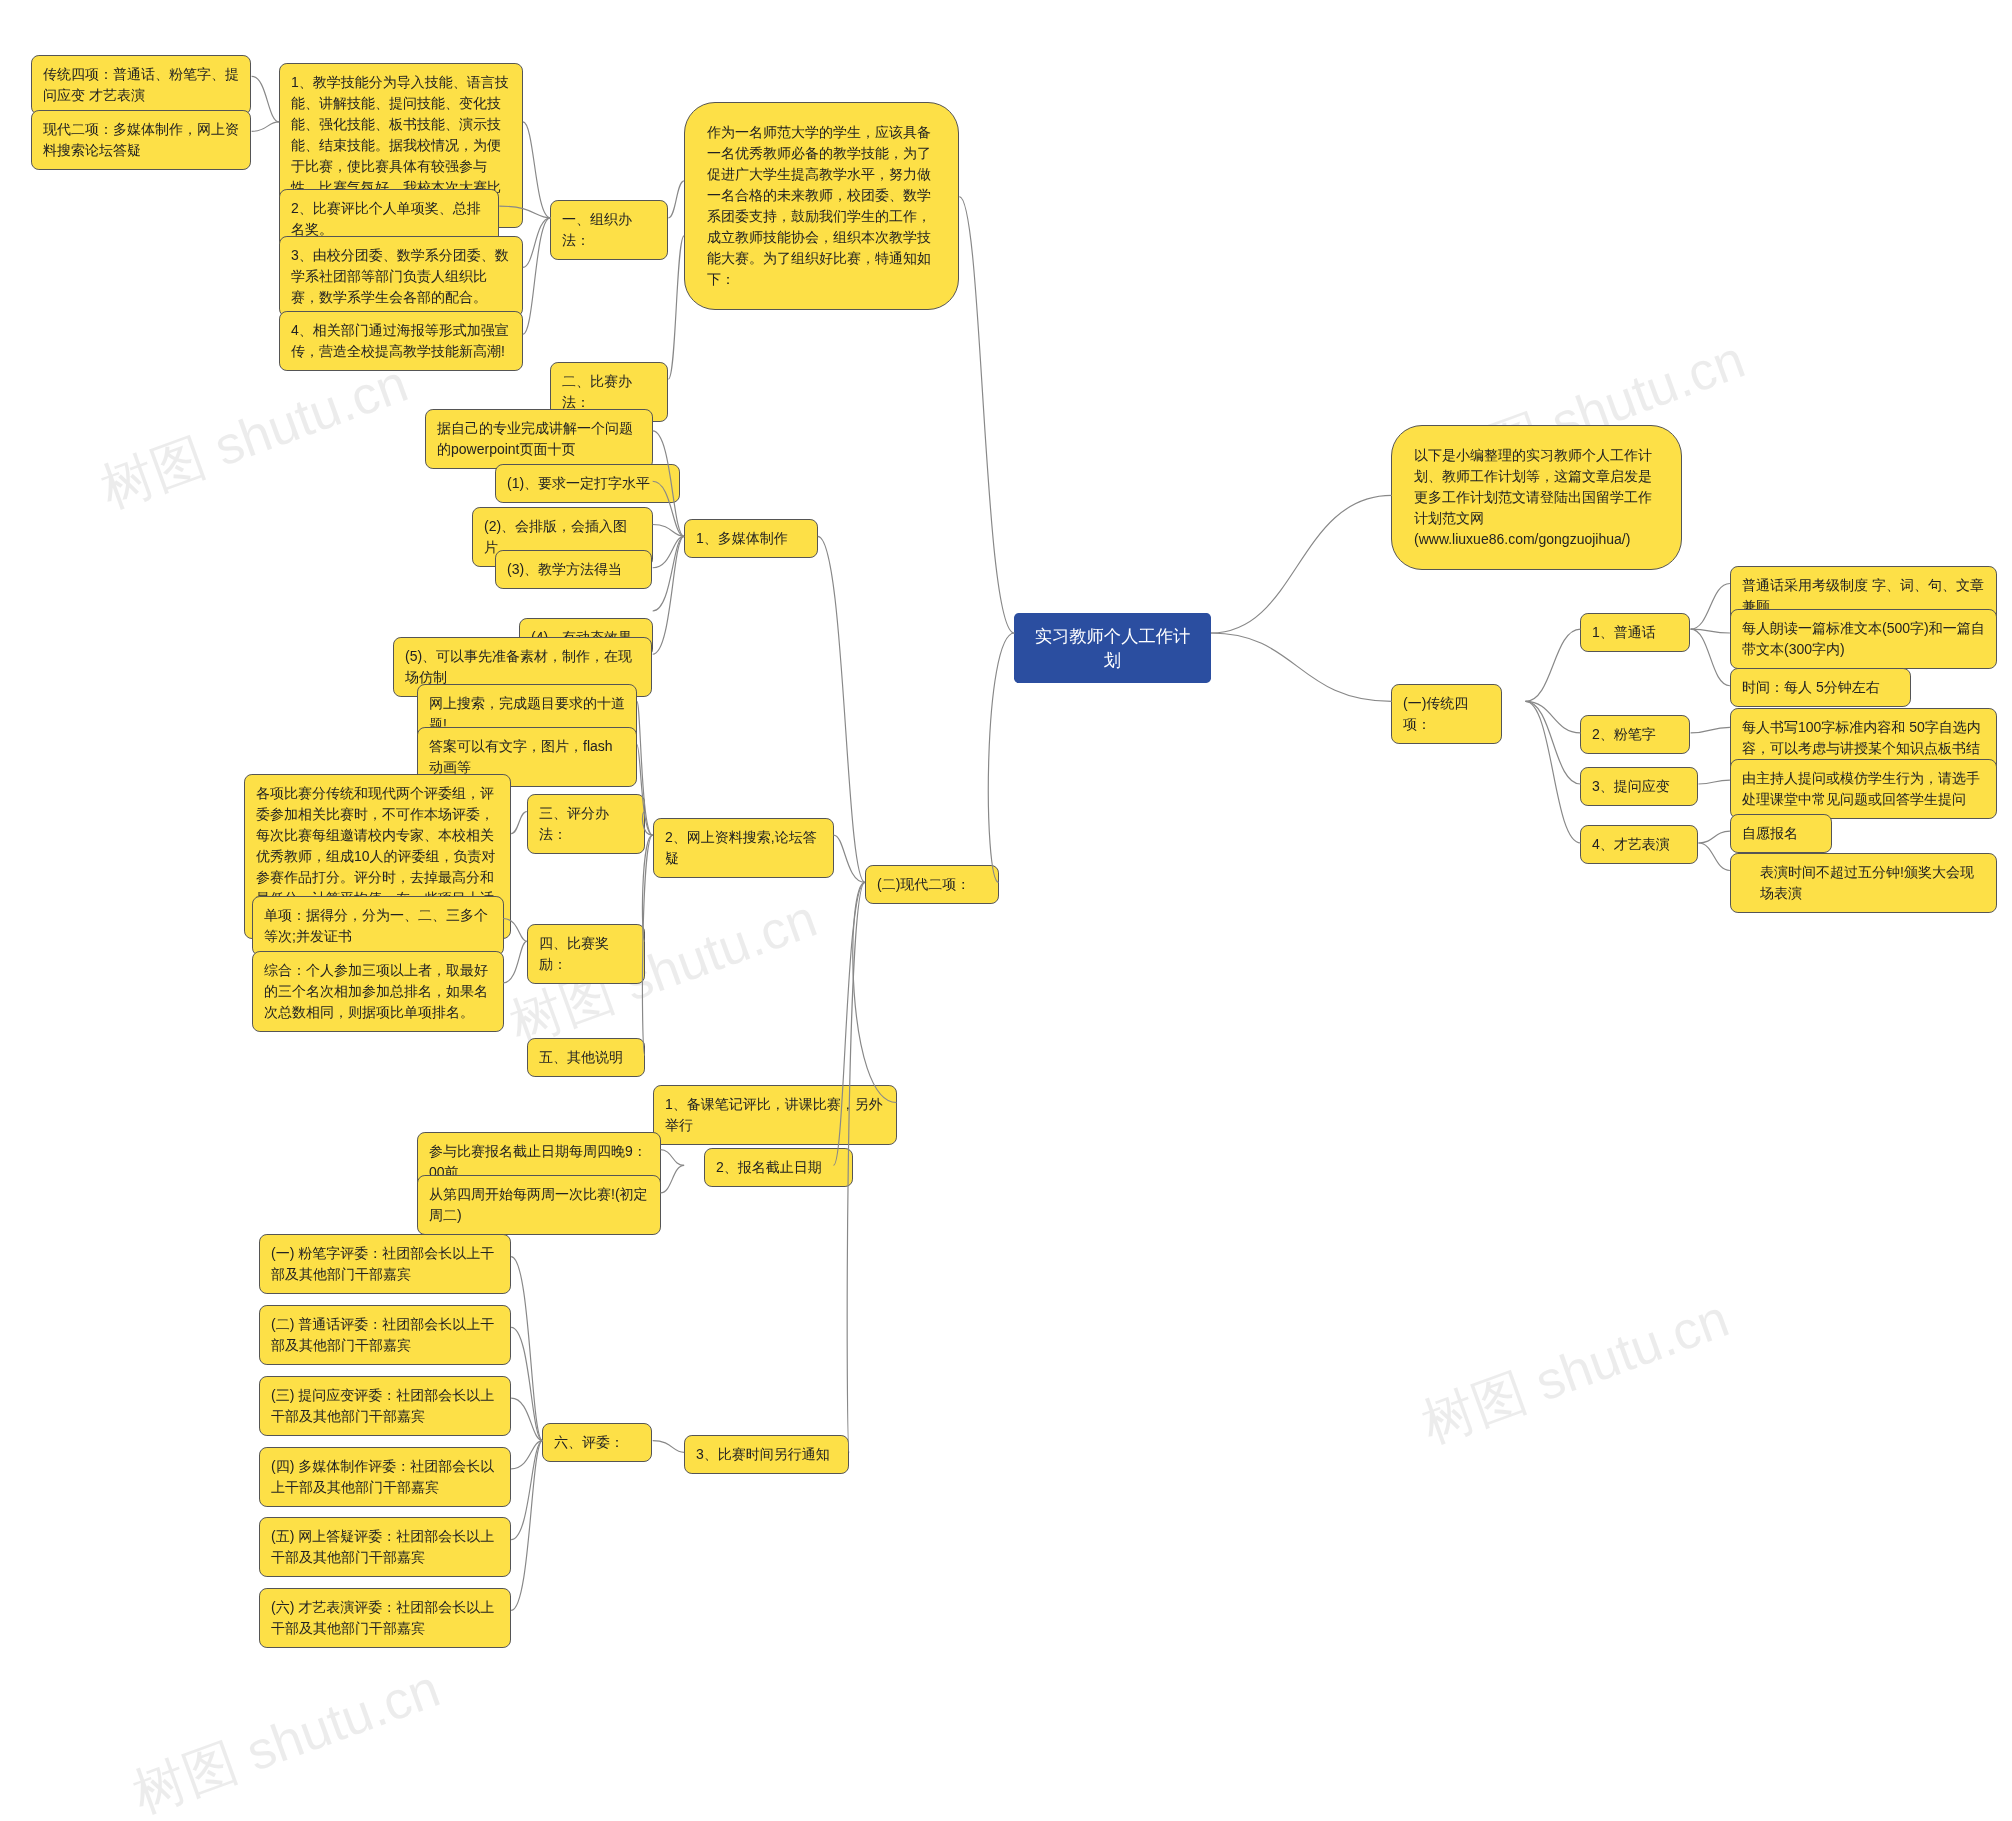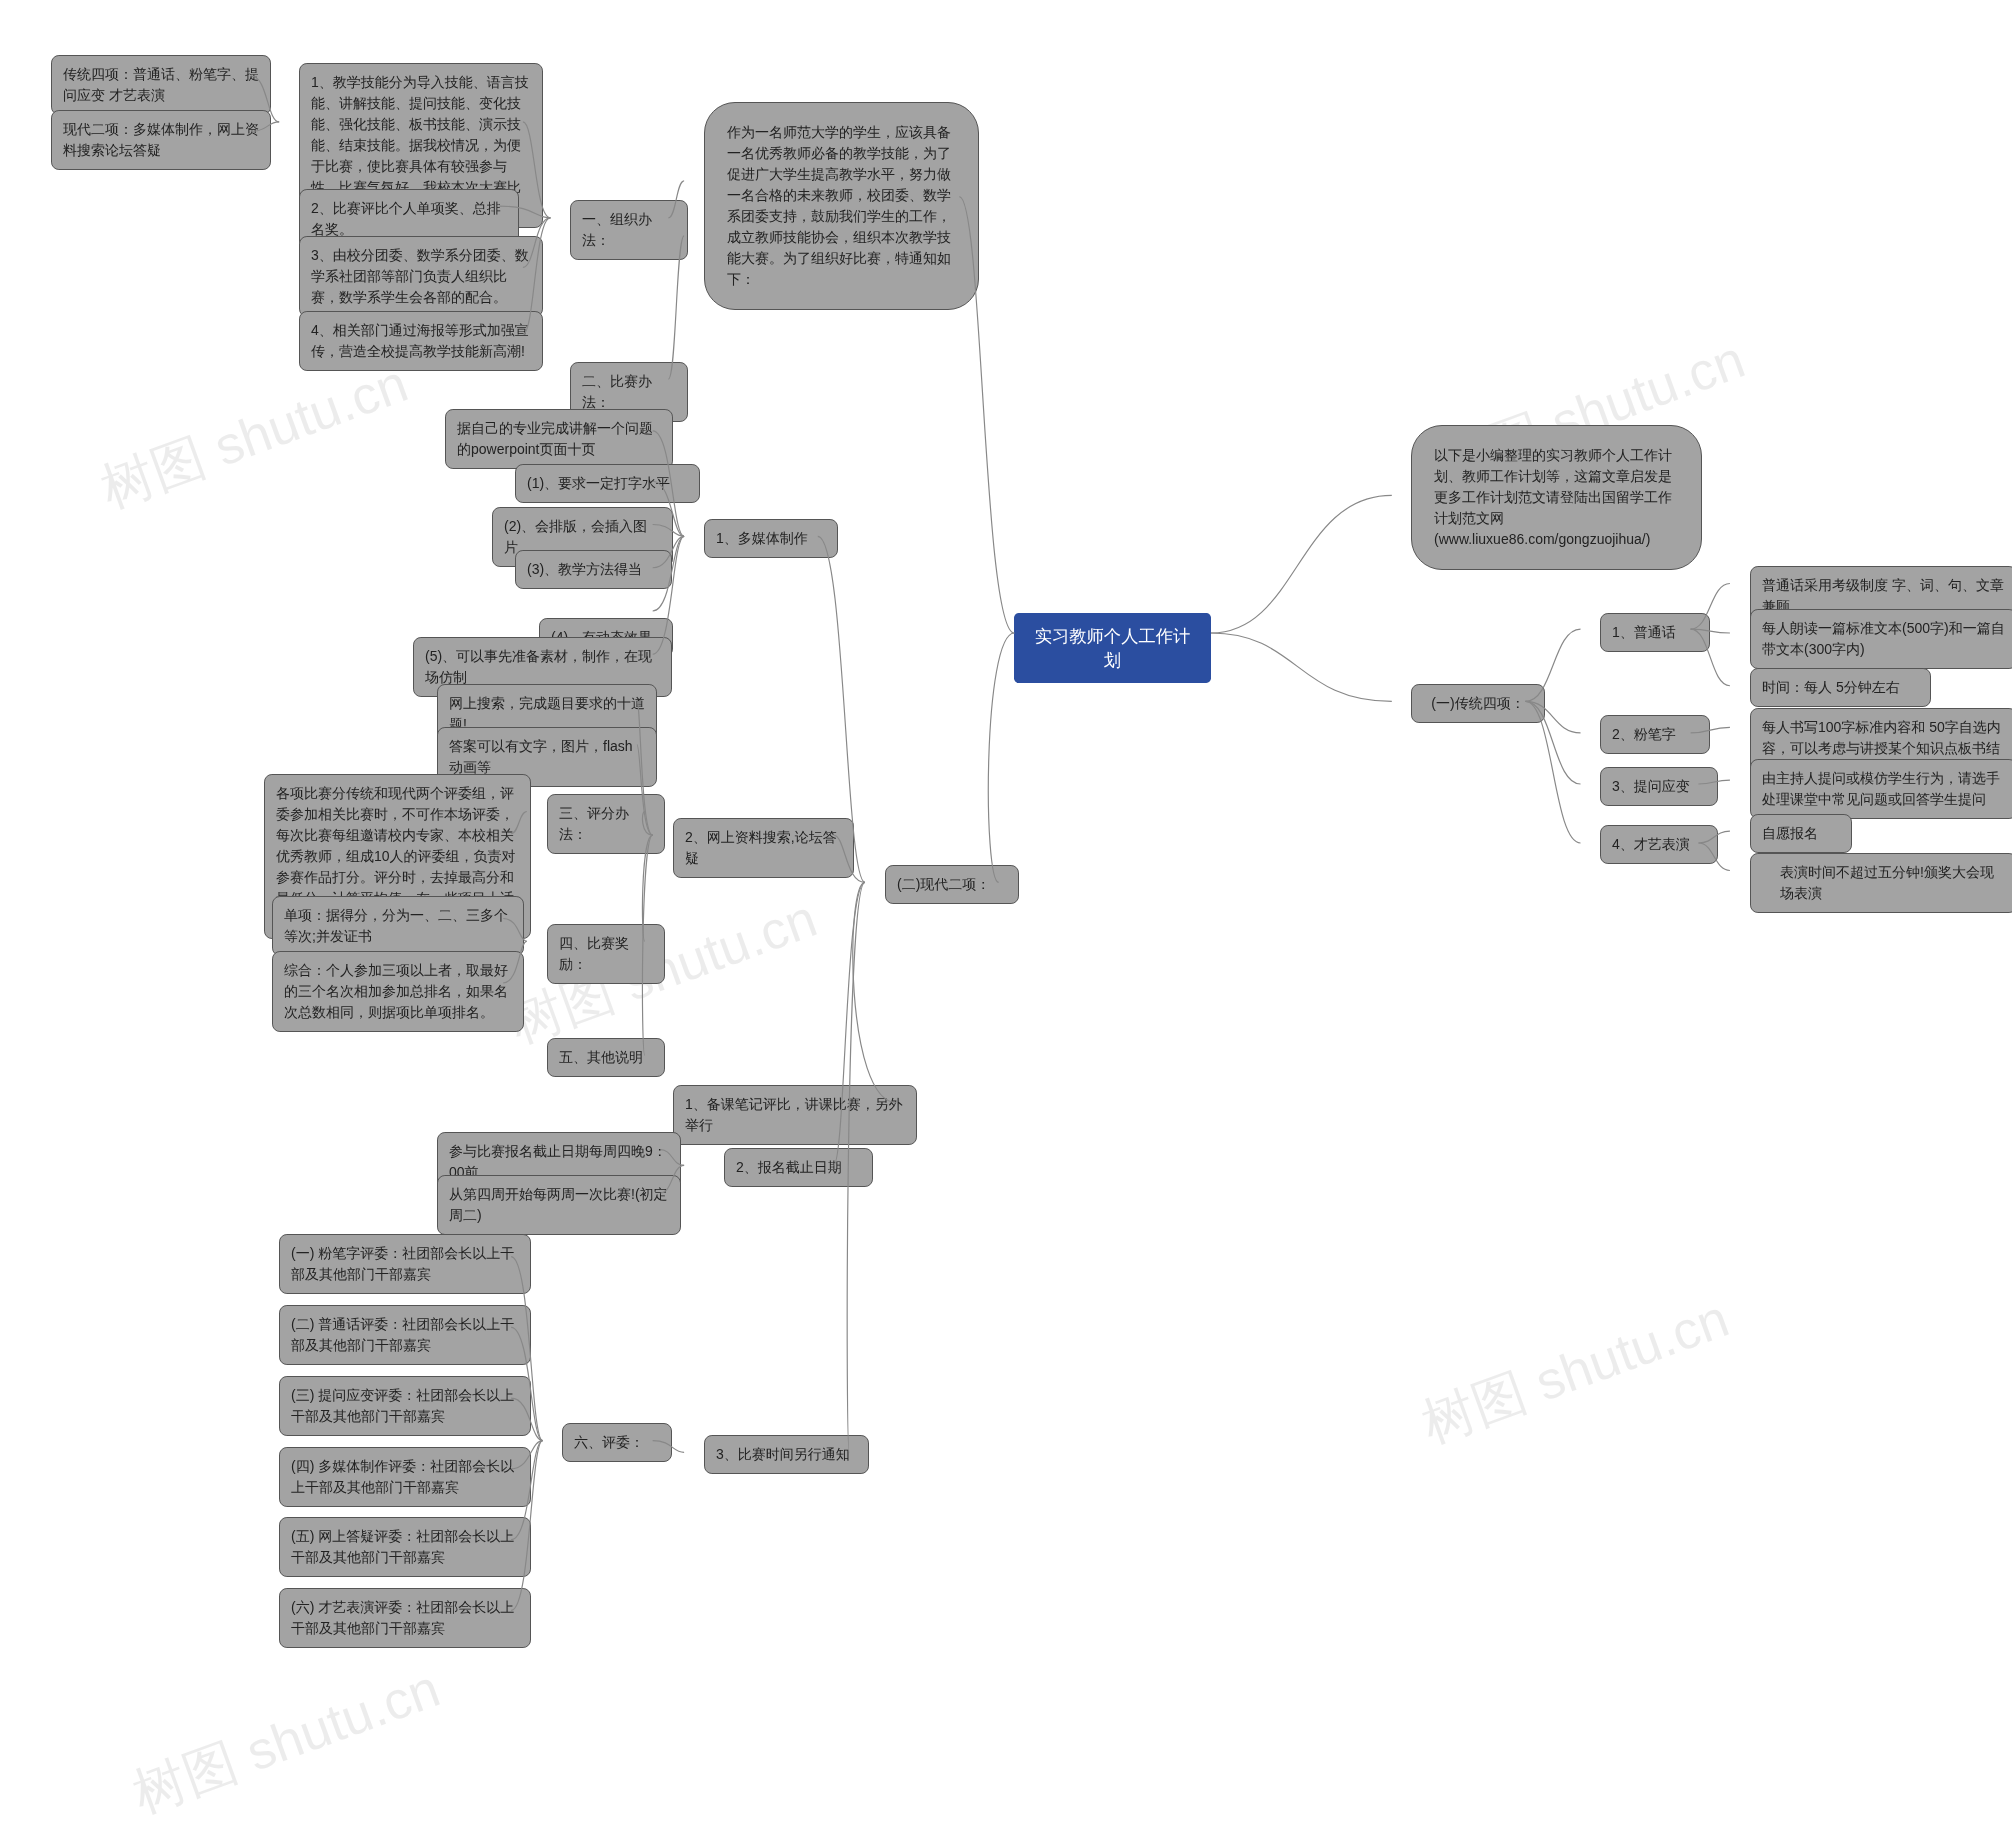--- a/index.html
+++ b/index.html
@@ -22,24 +22,23 @@
     transform: rotate(-20deg);
     white-space: nowrap;
     pointer-events: none;
     font-weight: 400;
   }
   .node {
     position: absolute;
     border: 1.2px solid #555;
     border-radius: 7.9px;
     padding: 7.9px 11px;
-    background: #a3a3a3;
+    background: #fde047;
     box-sizing: border-box;
     line-height: 1.5;
-    margin-left: 20px;
   }
   .node.rounded-big {
     border-radius: 31px;
     padding: 19px 22px;
   }
   .root {
     position: absolute;
     background: #2b4ea0;
     color: #fff;
     border-radius: 4.7px;
@@ -68,21 +67,21 @@
 <div class="watermark" style="left:94px; top:401px;">树图 shutu.cn</div>
 <div class="watermark" style="left:1431px; top:377px;">树图 shutu.cn</div>
 <div class="watermark" style="left:503px; top:936px;">树图 shutu.cn</div>
 <div class="watermark" style="left:1415px; top:1336px;">树图 shutu.cn</div>
 <div class="watermark" style="left:126px; top:1706px;">树图 shutu.cn</div>
 
 <div class="root" style="left:1014px; top:613px; width:197px; text-align:center;">实习教师个人工作计划</div>
 
 <div class="node rounded-big" style="left:1391px; top:425px; width:291px;">以下是小编整理的实习教师个人工作计划、教师工作计划等，这篇文章启发是更多工作计划范文请登陆出国留学工作计划范文网(www.liuxue86.com/gongzuojihua/)</div>
 
-<div class="node" style="left:1391px; top:684px; width:134px;text-align:center;">(一)传统四项：</div>
+<div class="node" style="left:1391px; top:684px; width:111px;">(一)传统四项：</div>
 
 <div class="node" style="left:1580px; top:613px; width:110px;">1、普通话</div>
 <div class="node" style="left:1730px; top:566px; width:267px;">普通话采用考级制度 字、词、句、文章兼顾</div>
 <div class="node" style="left:1730px; top:609px; width:267px;">每人朗读一篇标准文本(500字)和一篇自带文本(300字内)</div>
 <div class="node" style="left:1730px; top:668px; width:181px;">时间：每人 5分钟左右</div>
 
 <div class="node" style="left:1580px; top:715px; width:110px;">2、粉笔字</div>
 <div class="node" style="left:1730px; top:708px; width:267px;">每人书写100字标准内容和 50字自选内容，可以考虑与讲授某个知识点板书结合</div>
 
 <div class="node" style="left:1580px; top:767px; width:118px;">3、提问应变</div>

